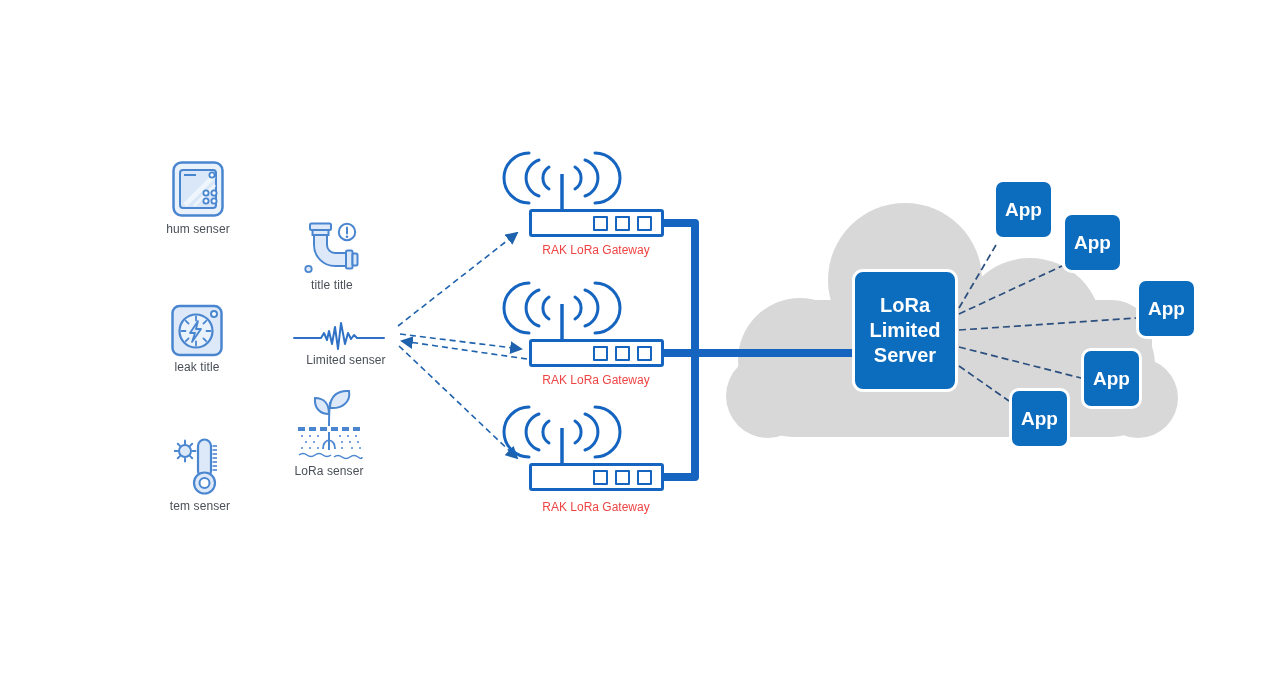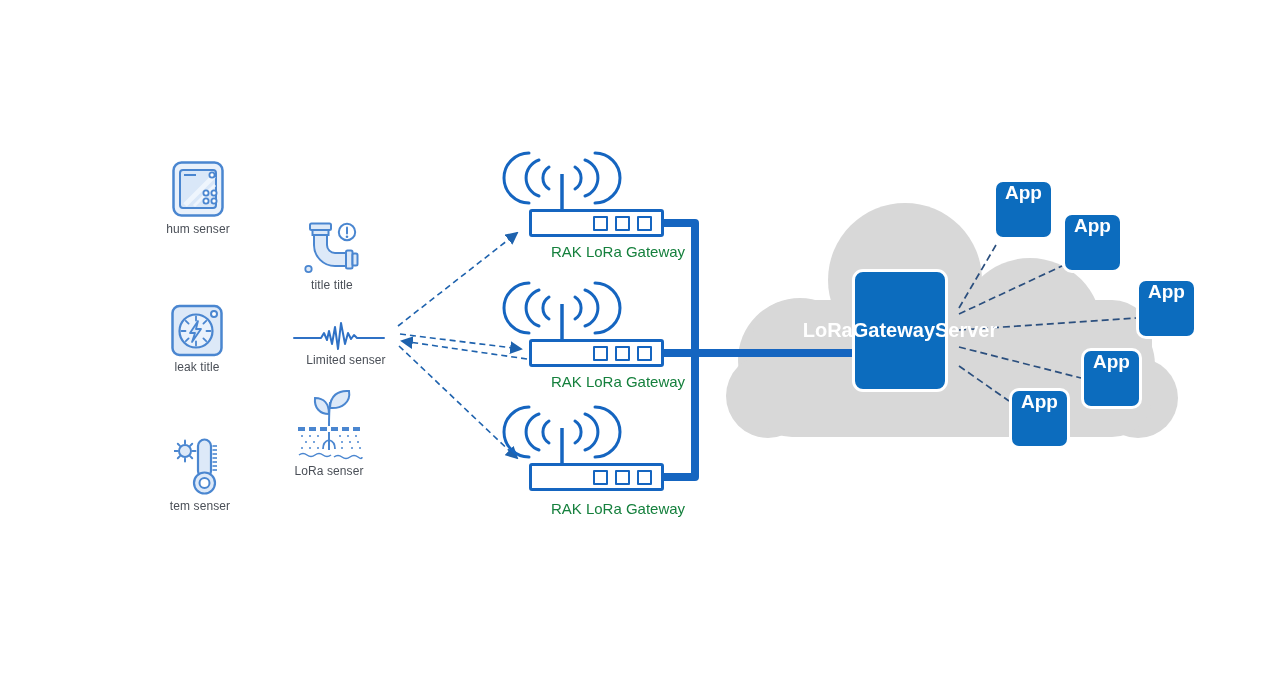--- a/index.html
+++ b/index.html
@@ -19,37 +19,37 @@
     position:absolute;left:529px;width:135px;height:28px;
     background:#ffffff;border:3px solid #1565c0;border-radius:3px;
     box-sizing:border-box;display:flex;align-items:center;
     justify-content:flex-end;gap:7px;padding-right:9px;
   }
   .gw-sq{
     width:15px;height:15px;border:2.5px solid #1565c0;
     box-sizing:border-box;background:#fff;border-radius:1px;
   }
   .gw-label{
-    position:absolute;left:518px;width:200px;text-align:center;
-    font-size:15px;color:#15803d;
+    position:absolute;left:496px;width:200px;text-align:center;
+    font-size:12px;color:#ef4444;
   }
   
   .server-box{
-    position:absolute;left:852px;top:269px;width:96px;height:123px;
+    position:absolute;left:852px;top:269px;width:106px;height:123px;
     background:#0c6cbe;border:3.5px solid #ffffff;border-radius:11px;
-    box-sizing:border-box;display:flex;flex-direction:row;
+    box-sizing:border-box;display:flex;flex-direction:column;
     align-items:center;justify-content:center;
     color:#ffffff;font-weight:bold;font-size:20px;line-height:25px;
     text-align:center;
   }
   
   .app-box{
     position:absolute;width:61px;height:61px;background:#0c6cbe;
     border:3px solid #ffffff;border-radius:10px;box-sizing:border-box;
-    display:flex;justify-content:center;
+    display:flex;align-items:center;justify-content:center;
     color:#ffffff;font-weight:bold;font-size:19px;
   }
 </style>
 </head>
 <body>
 
 <div id="canvas">
 
   <svg class="abs" style="left:0;top:0" width="1269" height="695" viewBox="0 0 1269 695">
     <defs>
@@ -247,21 +247,21 @@
   </svg>
   <div class="gw-box" style="top:463px">
     <div class="gw-sq"></div>
     <div class="gw-sq"></div>
     <div class="gw-sq"></div>
   </div>
   <div class="gw-label" style="top:500px">RAK LoRa Gateway</div>
 
   <div class="server-box">
     <span>LoRa</span>
-    <span>Gateway</span>
+    <span>Limited</span>
     <span>Server</span>
   </div>
 
   <div class="app-box" style="left:993px;top:179px">
     <span>App</span>
   </div>
   <div class="app-box" style="left:1062px;top:212px">
     <span>App</span>
   </div>
   <div class="app-box" style="left:1136px;top:278px">

